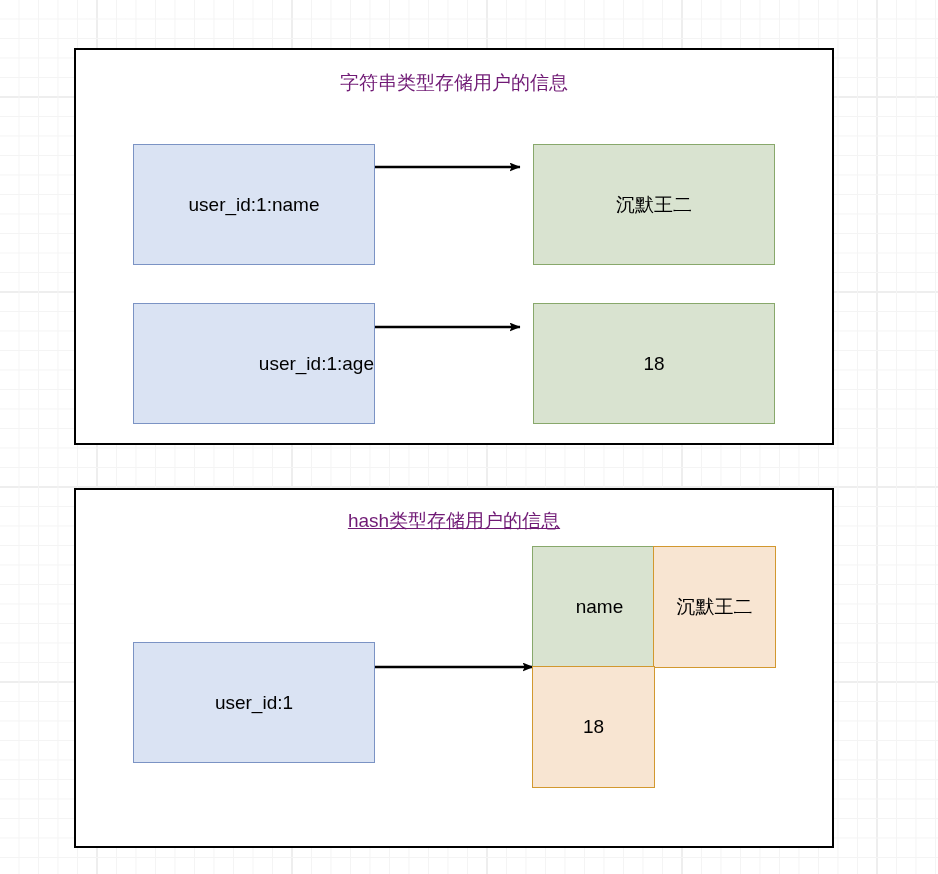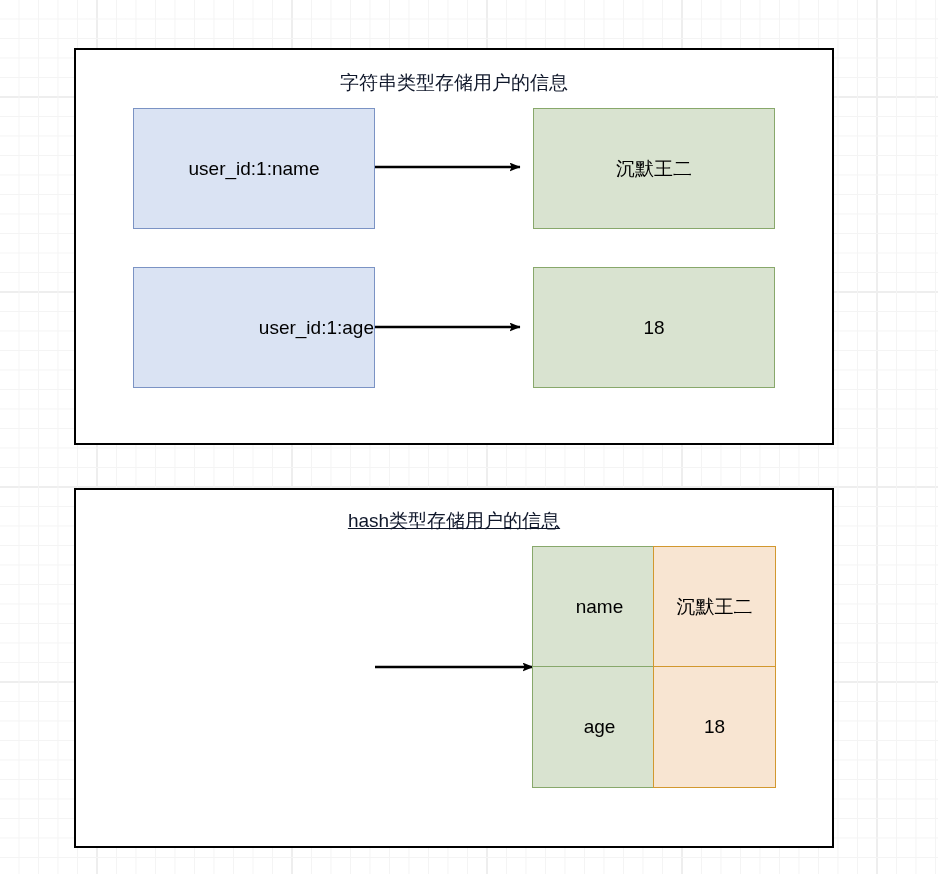--- a/index.html
+++ b/index.html
@@ -43,38 +43,39 @@
   }
   #panel-string { left: 74px; top: 48px;  width: 760px; height: 397px; }
   #panel-hash   { left: 74px; top: 488px; width: 760px; height: 360px; }
 
   .panel-title {
     position: absolute;
     left: 0;
     right: 0;
     text-align: center;
     font-size: 19px;
-    color: #0f172a;
+    color: #701a75;
     white-space: nowrap;
   }
   #panel-string .panel-title { top: 20px; }
   #panel-hash   .panel-title { top: 18px; text-decoration: underline; }
 
   
   .node {
     position: absolute;
     box-sizing: border-box;
     display: flex;
     align-items: center;
     justify-content: center;
     font-size: 19px;
     color: #000000;
     white-space: nowrap;
     border-width: 1.5px;
     border-style: solid;
+    margin-top: 36px;
   }
   .node.blue  { background: #dae3f3; border-color: #7b93c4; }
   .node.green { background: #d9e3d0; border-color: #88a86b; }
 
   
   #key-name   { left: 133px; top: 108px; width: 242px; height: 121px; }
   #val-name   { left: 533px; top: 108px; width: 242px; height: 121px; }
   #key-age    { left: 133px; top: 267px; width: 242px; height: 121px; justify-content: flex-end; }
   #val-age    { left: 533px; top: 267px; width: 242px; height: 121px; }
 
@@ -154,38 +155,38 @@
         <path d="M0,0 L11,4.5 L0,9 L2.2,4.5 Z" fill="#000000"></path>
       </marker>
     </defs>
     <line x1="0" y1="16" x2="145" y2="16" stroke="#000000" stroke-width="2.6" marker-end="url(#ah2)"></line>
   </svg>
 
   <div class="panel" id="panel-hash">
     <div class="panel-title">hash类型存储用户的信息</div>
   </div>
 
+  <div class="node blue" id="key-hash">
+    <span>user_id:1</span>
+  </div>
 
   <svg class="arrow" style="left:375px; top:651px;" width="175" height="32">
     <defs>
       <marker id="ah3" markerWidth="11" markerHeight="9" refX="10.5" refY="4.5" orient="auto" markerUnits="userSpaceOnUse">
         <path d="M0,0 L11,4.5 L0,9 L2.2,4.5 Z" fill="#000000"></path>
       </marker>
     </defs>
     <line x1="0" y1="16" x2="158" y2="16" stroke="#000000" stroke-width="2.6" marker-end="url(#ah3)"></line>
   </svg>
 
   <div id="hash-table">
     <div class="cell key">
       <span>name</span>
     </div>
     <div class="cell value">
       <span>沉默王二</span>
     </div>
-    <div class="cell key">
-      <span>age</span>
-    </div>
     <div class="cell value">
       <span>18</span>
     </div>
   </div>
 
 </div>
 
 </body></html>

